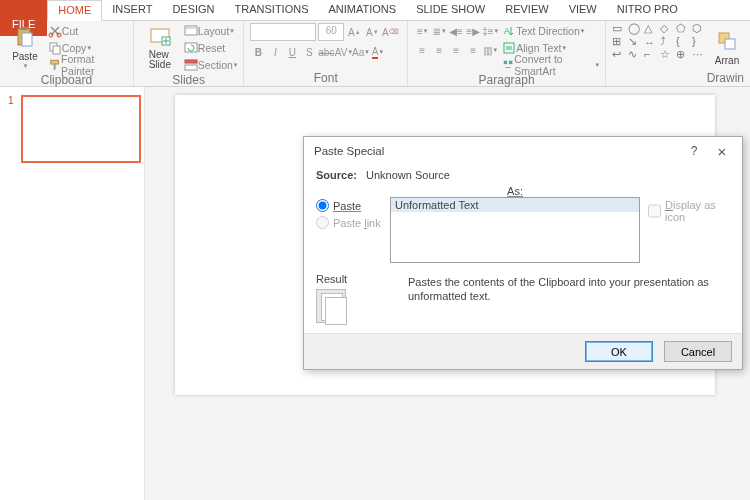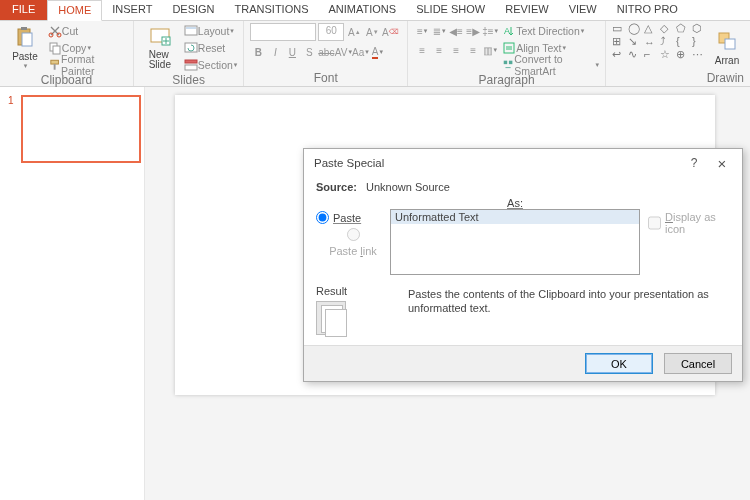--- a/index.html
+++ b/index.html
@@ -2,21 +2,21 @@
 <html><head>
 <meta charset="utf-8">
 <style>
 * { box-sizing: border-box; margin: 0; padding: 0; font-family: "Segoe UI", Tahoma, sans-serif; user-select: none; }
 html, body { width: 750px; height: 500px; overflow: hidden; background: #fff; }
 body { position: relative; font-size: 11px; color: #444; }
 
 
 .tabs { display: flex; height: 21px; background: #fff; border-bottom: 1px solid #d4d4d4; }
 .tab { padding: 3px 10px 0 10px; font-size: 11px; color: #444; cursor: pointer; }
-.tab.file { background: #d24726; color: #fff; padding: 3px 12px; }
+.tab.file { background: #d24726; color: #fff; padding: 18px 12px; }
 .tab.active { color: #d24726; background: #fff; border: 1px solid #d4d4d4; border-bottom: 1px solid #fff; margin-bottom: -1px; }
 
 
 .ribbon { display: flex; height: 66px; background: #f5f5f5; border-bottom: 1px solid #d4d4d4; }
 .group { display: flex; flex-direction: column; border-right: 1px solid #e1e1e1; padding: 2px 6px 0 6px; }
 .group-body { flex: 1; display: flex; align-items: flex-start; gap: 4px; }
 .group-label { text-align: center; font-size: 12px; color: #777; padding-bottom: 1px; }
 .big-btn { display: flex; flex-direction: column; align-items: center; justify-content: center; width: 40px; height: 48px; font-size: 10px; color: #444; cursor: pointer; }
 .big-btn .ic { width: 24px; height: 24px; margin-bottom: 2px; }
 .small-row { display: flex; align-items: center; gap: 0; font-size: 10.5px; color: #888; height: 16px; cursor: pointer; }
@@ -29,32 +29,32 @@
 
 .workspace { display: flex; height: calc(500px - 87px); }
 .thumbs { width: 145px; background: #fff; border-right: 1px solid #e6e6e6; padding: 8px 0 0 8px; }
 .thumb-n { font-size: 10px; color: #d24726; display: inline-block; vertical-align: top; }
 .thumb { display: inline-block; width: 120px; height: 68px; border: 2px solid #ec6a47; background: #fff; margin-left: 4px; }
 .canvas-area { flex: 1; background: #f4f4f4; position: relative; padding: 8px 0 0 30px; }
 .slide { width: 540px; height: 300px; background: #fff; box-shadow: 0 0 4px rgba(0,0,0,0.2); overflow: hidden; }
 .slide-glyph { position: absolute; left: 480px; top: 180px; font-size: 42px; color: #555; font-family: "Segoe UI Light", sans-serif; }
 
 
-.dialog { position: absolute; left: 303px; top: 148px; width: 440px; background: #fff; border: 1px solid #a9a9a9; box-shadow: 2px 2px 8px rgba(0,0,0,0.25); }
+.dialog { position: absolute; left: 303px; top: 136px; width: 440px; background: #fff; border: 1px solid #a9a9a9; box-shadow: 2px 2px 8px rgba(0,0,0,0.25); }
 .dlg-title { display: flex; align-items: center; height: 28px; padding: 0 6px 0 10px; font-size: 11.5px; }
 .dlg-title .t { flex: 1; }
 .dlg-title .hbtn { width: 28px; text-align: center; font-size: 12px; color: #555; cursor: pointer; }
 .dlg-body { padding: 4px 12px 10px 12px; font-size: 11px; }
 .src { margin-bottom: 4px; }
 .src b { font-weight: 600; margin-right: 6px; }
 .as-row { display: flex; }
 .as-left { width: 74px; display: flex; flex-direction: column; gap: 4px; padding-top: 14px; }
 .radio { display: flex; align-items: center; gap: 4px; }
 .radio input { margin: 0; }
-.radio.dis { color: #aaa; flex-direction: column; }
+.radio.dis { color: #aaa; }
 .as-mid { flex: 1; }
 .as-lbl { text-align: center; font-size: 11px; }
 .listbox { width: 100%; height: 66px; border: 1px solid #9f9f9f; background: #fff; font-size: 11px; }
 .listbox .sel { background: #dfeaf5; padding: 1px 4px; }
 .as-right { width: 90px; padding: 14px 0 0 8px; }
 .chk { display: flex; gap: 4px; color: #aaa; font-size: 11px; }
 .result { display: flex; margin-top: 10px; gap: 14px; }
 .result-l { width: 56px; font-size: 11px; }
 .result-ic { width: 30px; height: 34px; background: #e7e7e7; border: 1px solid #bcbcbc; position: relative; margin-top: 4px; }
 .result-ic:before { content: ""; position: absolute; left: 4px; top: 3px; width: 20px; height: 26px; background: #fff; border: 1px solid #bcbcbc; }

